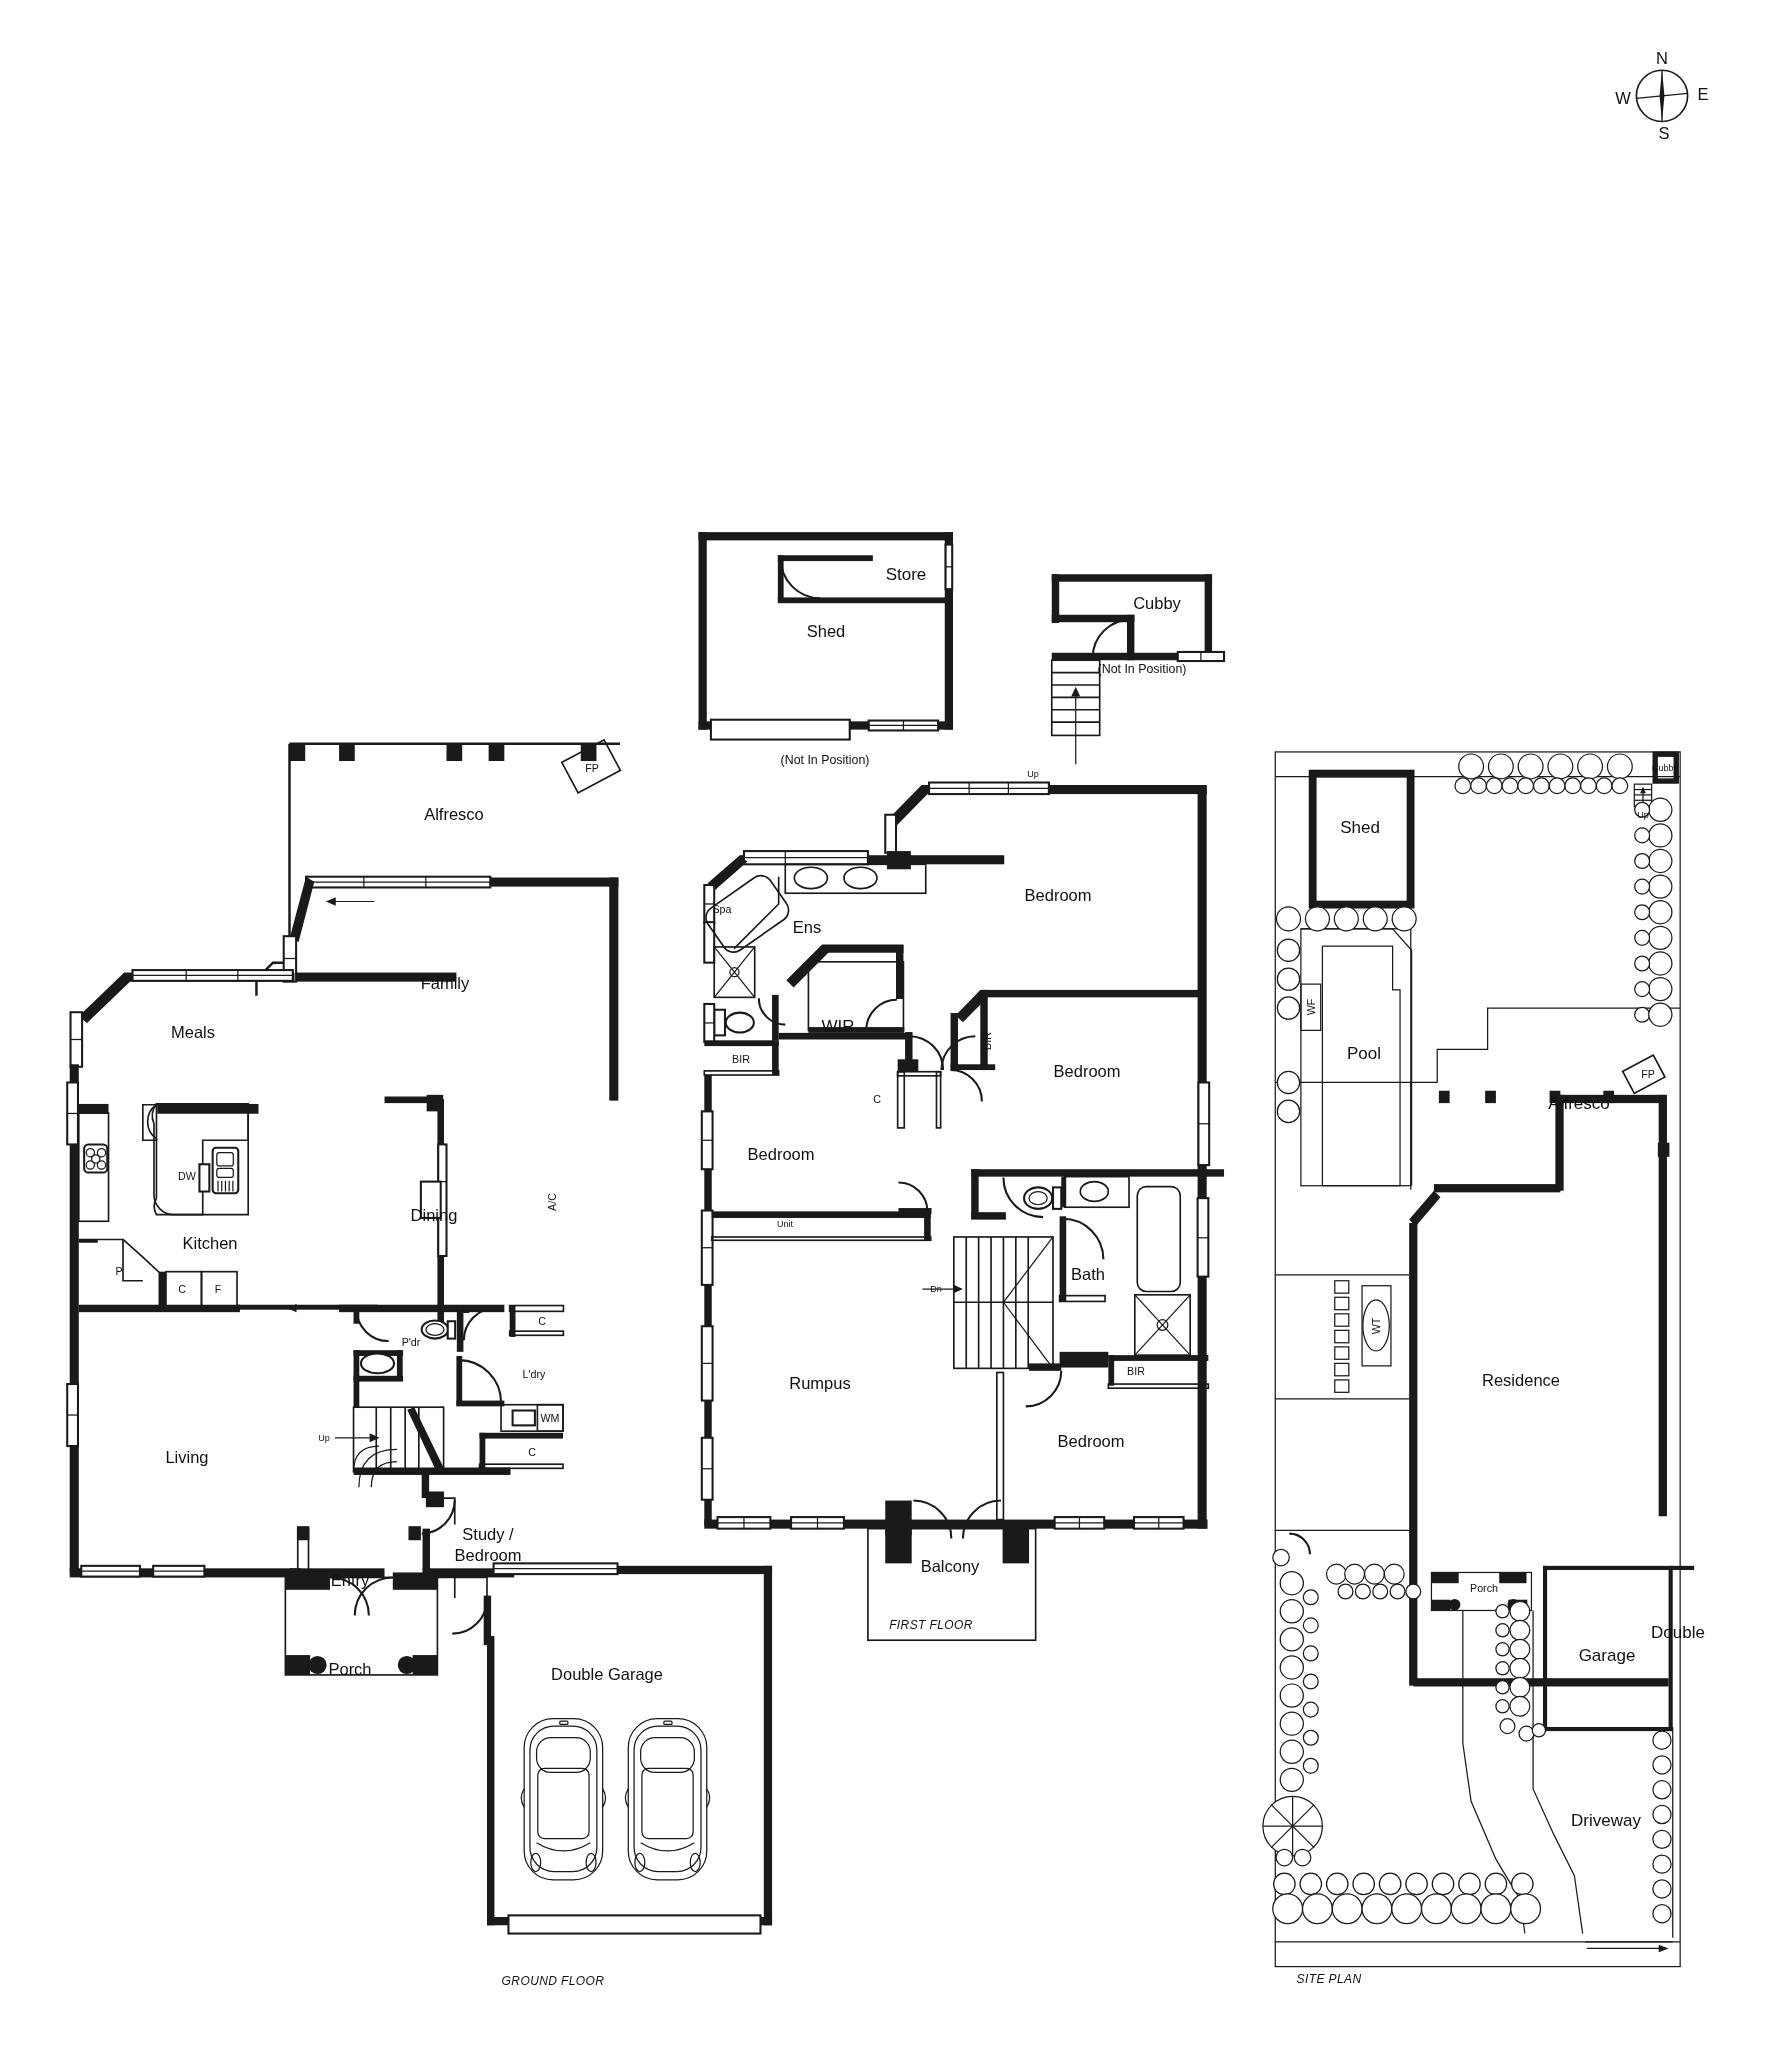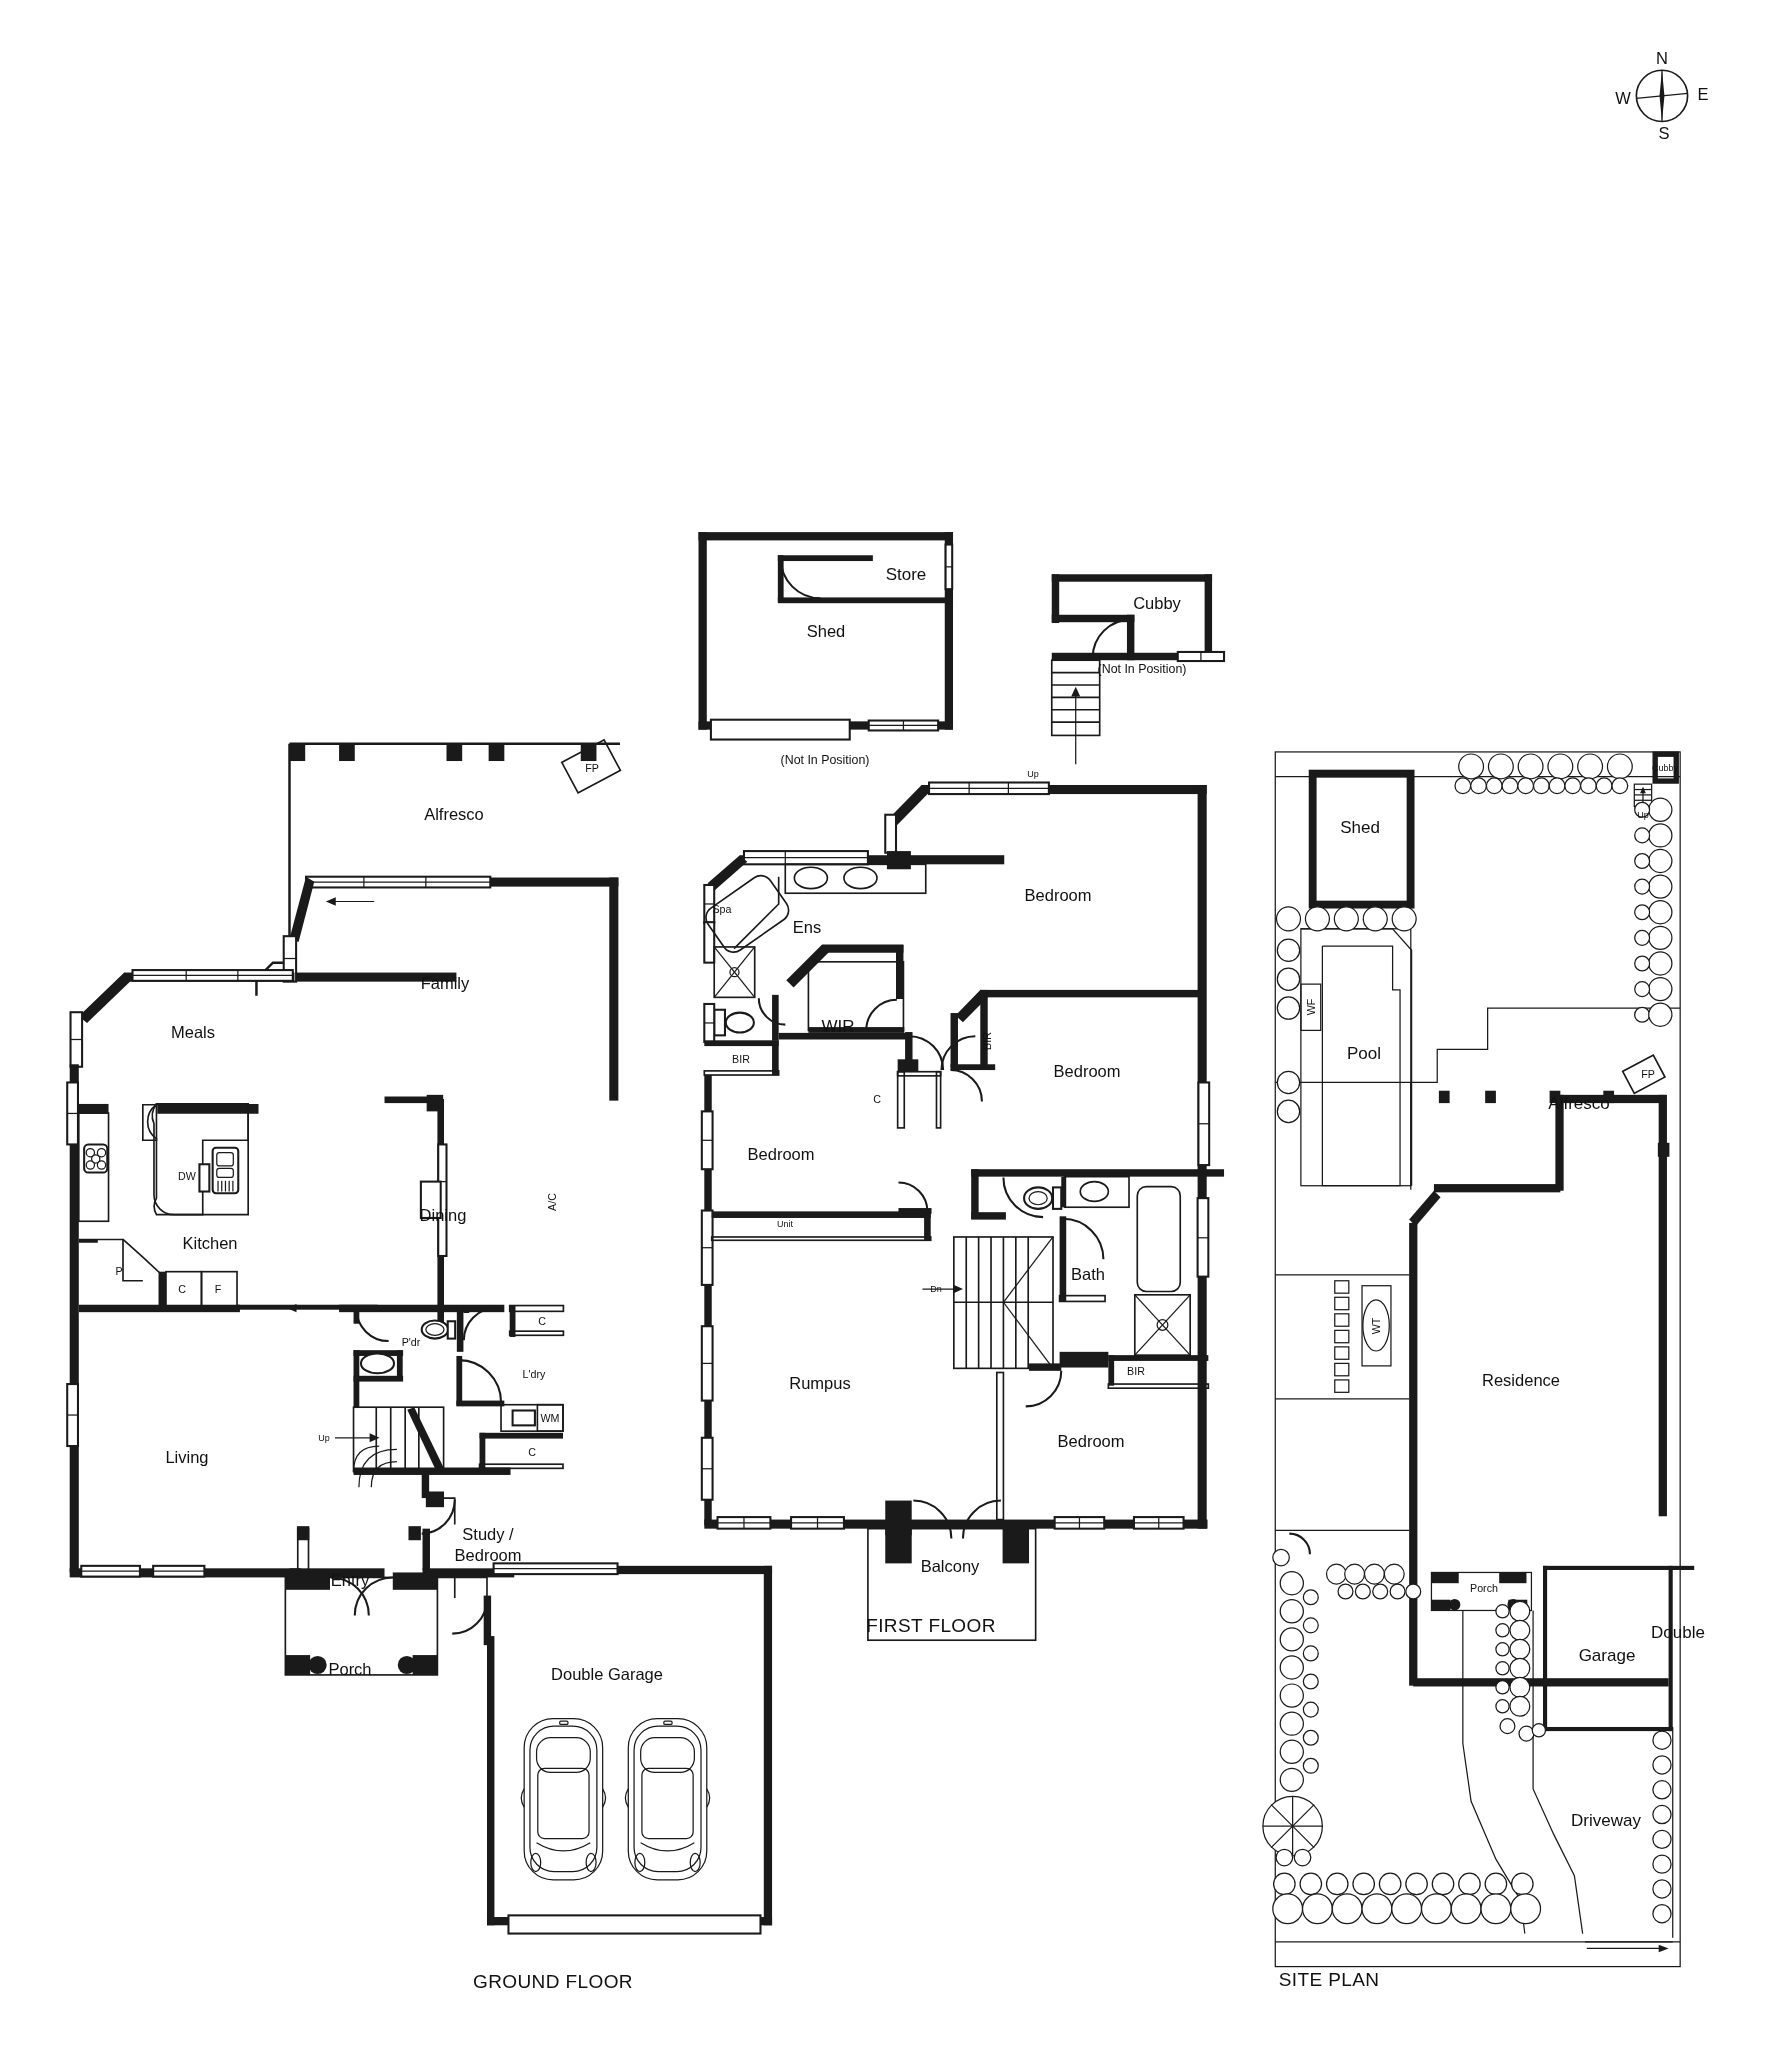--- a/index.html
+++ b/index.html
@@ -8,21 +8,21 @@
   .sheet{position:absolute;left:0;top:0;width:1773px;height:2507px;background:#fff;}
   svg.plan{position:absolute;left:0;top:0;width:1773px;height:2507px;}
 
   
   .lbl{position:absolute;white-space:nowrap;color:#111;line-height:1;
        font-family:"Liberation Sans","DejaVu Sans",sans-serif;}
   .room{font-size:16.5px;}
   .room-sm{font-size:17px;}
   .room-xs{font-size:10.7px;}
   .room-xxs{font-size:9px;}
-  .floorttl{font-size:19px;letter-spacing:0.4px;}
+  .floorttl{font-size:12px;letter-spacing:0.4px;font-style:italic;}
   .note{font-size:12.4px;}
   .ctr{transform:translate(-50%,-50%);}
   .rot90{transform:translate(-50%,-50%) rotate(-90deg);}
   .compass{font-size:16.5px;}
 </style>
 </head>
 <body>
 
 <div class="sheet">
 
@@ -718,21 +718,21 @@
 
 <div class="lbl room ctr" style="left:454px;top:814px;">Alfresco</div>
 <div class="lbl room-xs ctr" style="left:592px;top:768px;">FP</div>
 <div class="lbl room ctr" style="left:445px;top:983px;">Family</div>
 <div class="lbl room ctr" style="left:193px;top:1032px;">Meals</div>
 <div class="lbl room ctr" style="left:210px;top:1243px;">Kitchen</div>
 <div class="lbl room-xs ctr" style="left:187px;top:1176px;">DW</div>
 <div class="lbl room-xs ctr" style="left:119px;top:1271px;">P</div>
 <div class="lbl room-xs ctr" style="left:182px;top:1289px;">C</div>
 <div class="lbl room-xs ctr" style="left:218px;top:1289px;">F</div>
-<div class="lbl room ctr" style="left:443px;top:1215px;">Dining</div>
+<div class="lbl room ctr" style="left:434px;top:1215px;">Dining</div>
 <div class="lbl room-xs rot90" style="left:552px;top:1202px;">A/C</div>
 <div class="lbl room ctr" style="left:187px;top:1457px;">Living</div>
 <div class="lbl room-xs ctr" style="left:411px;top:1342px;">P'dr</div>
 <div class="lbl room-xs ctr" style="left:534px;top:1374px;">L'dry</div>
 <div class="lbl room-xs ctr" style="left:542px;top:1321px;">C</div>
 <div class="lbl room-xs ctr" style="left:550px;top:1418px;text-align:center;">WM</div>
 <div class="lbl room-xs ctr" style="left:532px;top:1452px;">C</div>
 <div class="lbl room-xxs ctr" style="left:324px;top:1438px;">Up</div>
 <div class="lbl room ctr" style="left:488px;top:1534px;">Study /</div>
 <div class="lbl room ctr" style="left:488px;top:1555px;">Bedroom</div>

